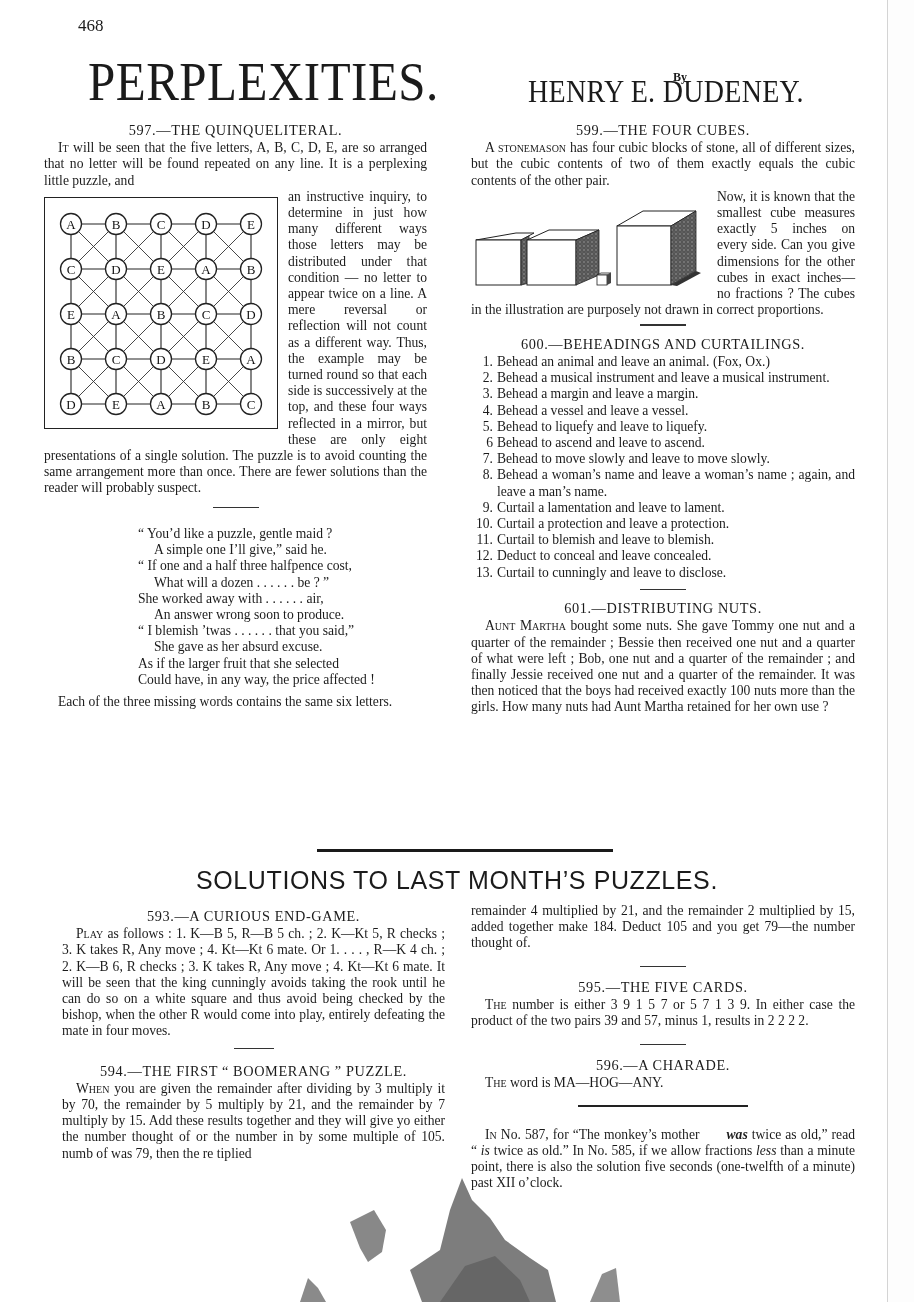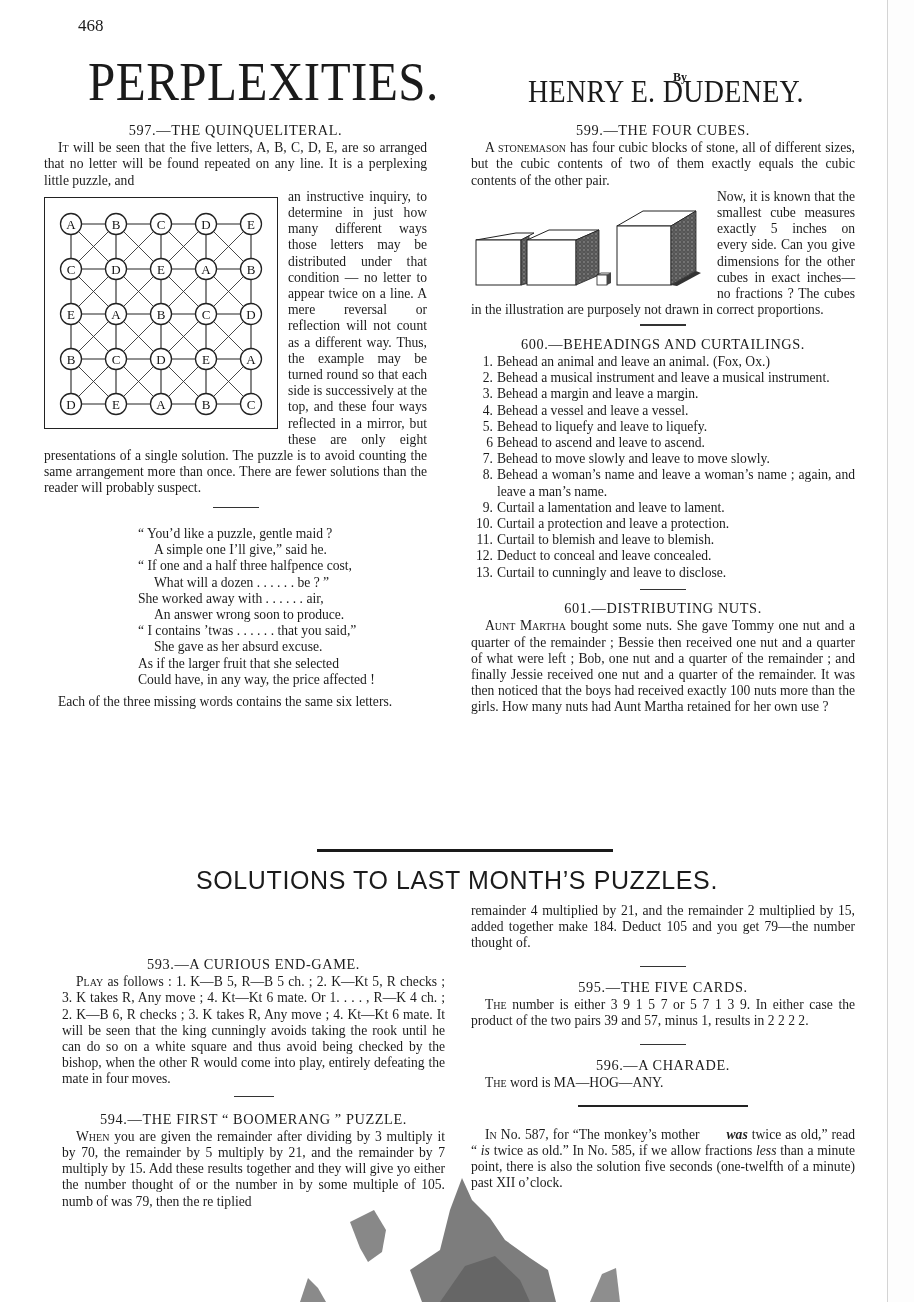--- a/index.html
+++ b/index.html
@@ -15,21 +15,21 @@
   }
   .masthead-by { position: absolute; left: 585px; top: 20px; font-size: 12px; font-weight: bold; }
   .masthead-author {
     position: absolute; left: 440px; top: 24px; font-size: 28px; letter-spacing: 0.3px;
     transform: scaleY(1.1); transform-origin: left top;
   }
   .col { position: absolute; font-size: 13.6px; line-height: 16.2px; text-align: justify; }
   .col p { margin: 0; }
   .col-left { left: 44px; top: 122px; width: 383px; }
   .col-right { left: 471px; top: 122px; width: 384px; }
-  .col-sol-left { left: 62px; top: 956px; width: 383px; }
+  .col-sol-left { left: 62px; top: 908px; width: 383px; }
   .col-sol-right { left: 471px; top: 903px; width: 384px; }
   .heading { text-align: center; font-size: 14.3px; letter-spacing: 0.6px; margin: 0 0 2px 0; }
   .indent { text-indent: 14px; }
   .sc { font-variant: small-caps; }
   .rule-short { width: 46px; height: 1.4px; background: #333; margin: 10px auto 12px auto; }
   .rule-long { width: 170px; height: 1.2px; background: #222; margin: 14px auto 20px auto; }
   .float-fig-left { float: left; margin: 8px 10px 4px 0; }
   .float-fig-left-cubes { float: left; margin: 4px 8px 2px 0; }
   .diagram-frame { width: 232px; height: 230px; border: 1.6px solid #222; position: relative; }
   .poem { margin: 6px 0 6px 94px; text-align: left; }
@@ -170,21 +170,21 @@
   <div class="rule-short"></div>
 
   <section style="margin-top:18px;">
     <div class="poem" id="poem">
         <div>“ You’d like a puzzle, gentle maid ?</div>
         <div class="l2">A simple one I’ll give,” said he.</div>
         <div>“ If one and a half three halfpence cost,</div>
         <div class="l2">What will a dozen . . . . . . be ? ”</div>
         <div>She worked away with . . . . . . air,</div>
         <div class="l2">An answer wrong soon to produce.</div>
-        <div>“ I contains ’twas . . . . . . that you said,”</div>
+        <div>“ I blemish ’twas . . . . . . that you said,”</div>
         <div class="l2">She gave as her absurd excuse.</div>
         <div>As if the larger fruit that she selected</div>
         <div>Could have, in any way, the price affected !</div>
       </div>
     <p class="indent">Each of the three missing words contains the same six letters.</p>
   </section>
 </div>
 
 <div class="col col-right">
   <section>

